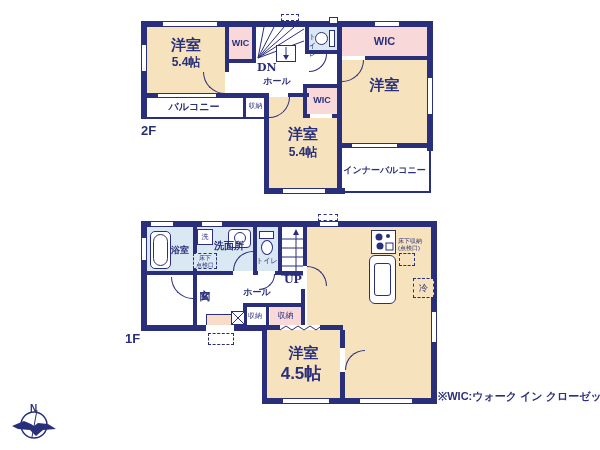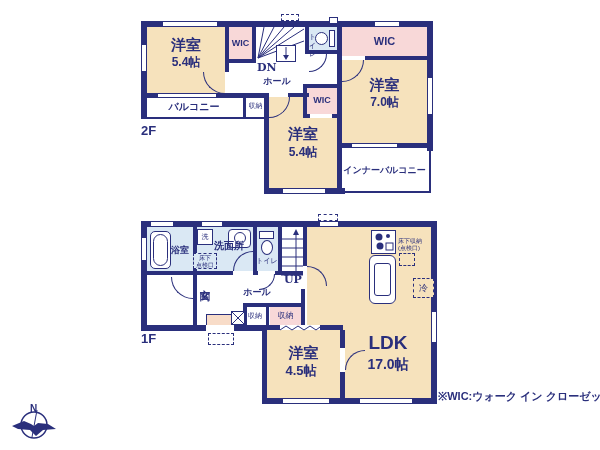--- a/index.html
+++ b/index.html
@@ -93,21 +93,20 @@
   <div class="fix" style="left:315px;top:32px;width:13px;height:13px;border-radius:50%;"></div>
 
   <div class="lbl ctr" style="left:147px;top:36px;width:78px;font-size:15px;">洋室</div>
   <div class="lbl ctr" style="left:147px;top:56px;width:78px;font-size:12px;">5.4帖</div>
   <div class="lbl ctr" style="left:227px;top:38px;width:27px;font-size:9px;">WIC</div>
   <div class="lbl serifi" style="left:257px;top:62px;font-size:11px;">DN</div>
   <div class="lbl ctr" style="left:252px;top:76px;width:50px;font-size:9px;">ホール</div>
   <div class="lbl vert" style="left:308px;top:28px;font-size:7px;font-weight:normal;">トイレ</div>
   <div class="lbl ctr" style="left:342px;top:35px;width:85px;font-size:11px;">WIC</div>
   <div class="lbl ctr" style="left:342px;top:76px;width:85px;font-size:15px;">洋室</div>
-  <div class="lbl ctr" style="left:342px;top:96px;width:85px;font-size:12px;">7.0帖</div>
   <div class="lbl ctr" style="left:145px;top:101px;width:98px;font-size:10px;">バルコニー</div>
   <div class="lbl ctr" style="left:243px;top:102px;width:25px;font-size:7px;font-weight:normal;">収納</div>
   <div class="lbl ctr" style="left:307px;top:95px;width:30px;font-size:9px;">WIC</div>
   <div class="lbl ctr" style="left:269px;top:125px;width:68px;font-size:15px;">洋室</div>
   <div class="lbl ctr" style="left:269px;top:146px;width:68px;font-size:12px;">5.4帖</div>
   <div class="lbl ctr" style="left:342px;top:165px;width:85px;font-size:9px;">インナーバルコニー</div>
   <div class="lbl" style="left:141px;top:124px;font-size:13px;">2F</div>
 
   <div class="room" style="left:147px;top:227px;width:46px;height:44px;background:#dae8f4;"></div>
   <div class="room" style="left:197px;top:227px;width:56px;height:44px;background:#dae8f4;"></div>
@@ -204,27 +203,25 @@
   <div class="lbl ctr" style="left:205px;top:240px;width:48px;font-size:10px;">洗面所</div>
   <div class="lbl ctr" style="left:193px;top:255px;width:24px;font-size:6px;font-weight:normal;">床下</div>
   <div class="lbl ctr" style="left:193px;top:262px;width:24px;font-size:6px;font-weight:normal;">点検口</div>
   <div class="lbl ctr" style="left:254px;top:257px;width:26px;font-size:7px;font-weight:normal;">トイレ</div>
   <div class="lbl serifi" style="left:284px;top:274px;font-size:11px;">UP</div>
   <div class="lbl vert" style="left:199px;top:282px;font-size:10px;">玄関</div>
   <div class="lbl ctr" style="left:232px;top:287px;width:50px;font-size:9px;">ホール</div>
   <div class="lbl ctr" style="left:243px;top:312px;width:24px;font-size:7px;font-weight:normal;">収納</div>
   <div class="lbl ctr" style="left:269px;top:311px;width:33px;font-size:8px;font-weight:normal;">収納</div>
   <div class="lbl ctr" style="left:267px;top:344px;width:73px;font-size:15px;">洋室</div>
-  <div class="lbl ctr" style="left:267px;top:364px;width:68px;font-size:13px;">4.5帖</div>
-  <div class="lbl ctr" style="left:345px;top:332px;width:86px;font-size:19px;">LDK</div>
-  <div class="lbl ctr" style="left:345px;top:356px;width:86px;font-size:14px;">17.0帖</div>
+  <div class="lbl ctr" style="left:267px;top:364px;width:68px;font-size:17px;">4.5帖</div>
   <div class="lbl" style="left:398px;top:238px;font-size:6px;font-weight:normal;">床下収納</div>
   <div class="lbl" style="left:398px;top:245px;font-size:6px;font-weight:normal;">(点検口)</div>
   <div class="lbl ctr" style="left:413px;top:278px;width:21px;font-size:9px;line-height:20px;font-weight:normal;">冷</div>
-  <div class="lbl" style="left:141px;top:332px;font-size:13px;">1F</div>
+  <div class="lbl" style="left:125px;top:332px;font-size:13px;">1F</div>
 
   <svg style="left:10px;top:398px;" width="48" height="48" viewBox="0 0 48 48">
     <circle cx="24" cy="27" r="13" fill="none" stroke="#2a2f7c" stroke-width="1.5"></circle>
     <line x1="22" y1="39" x2="27" y2="12" stroke="#2a2f7c" stroke-width="1"></line>
     <polygon points="2,28 14,23 21,26 24,28 28,25 38,26 46,31 33,32 26,38 20,32 8,31" fill="#2a2f7c"></polygon>
     <text x="20" y="14" font-size="10" font-weight="bold" fill="#2a2f7c" font-family="Liberation Sans, sans-serif">N</text>
   </svg>
   <div class="lbl" style="left:438px;top:390px;font-size:11px;">※WIC:ウォーク イン クローゼット</div>
 
 </div>

